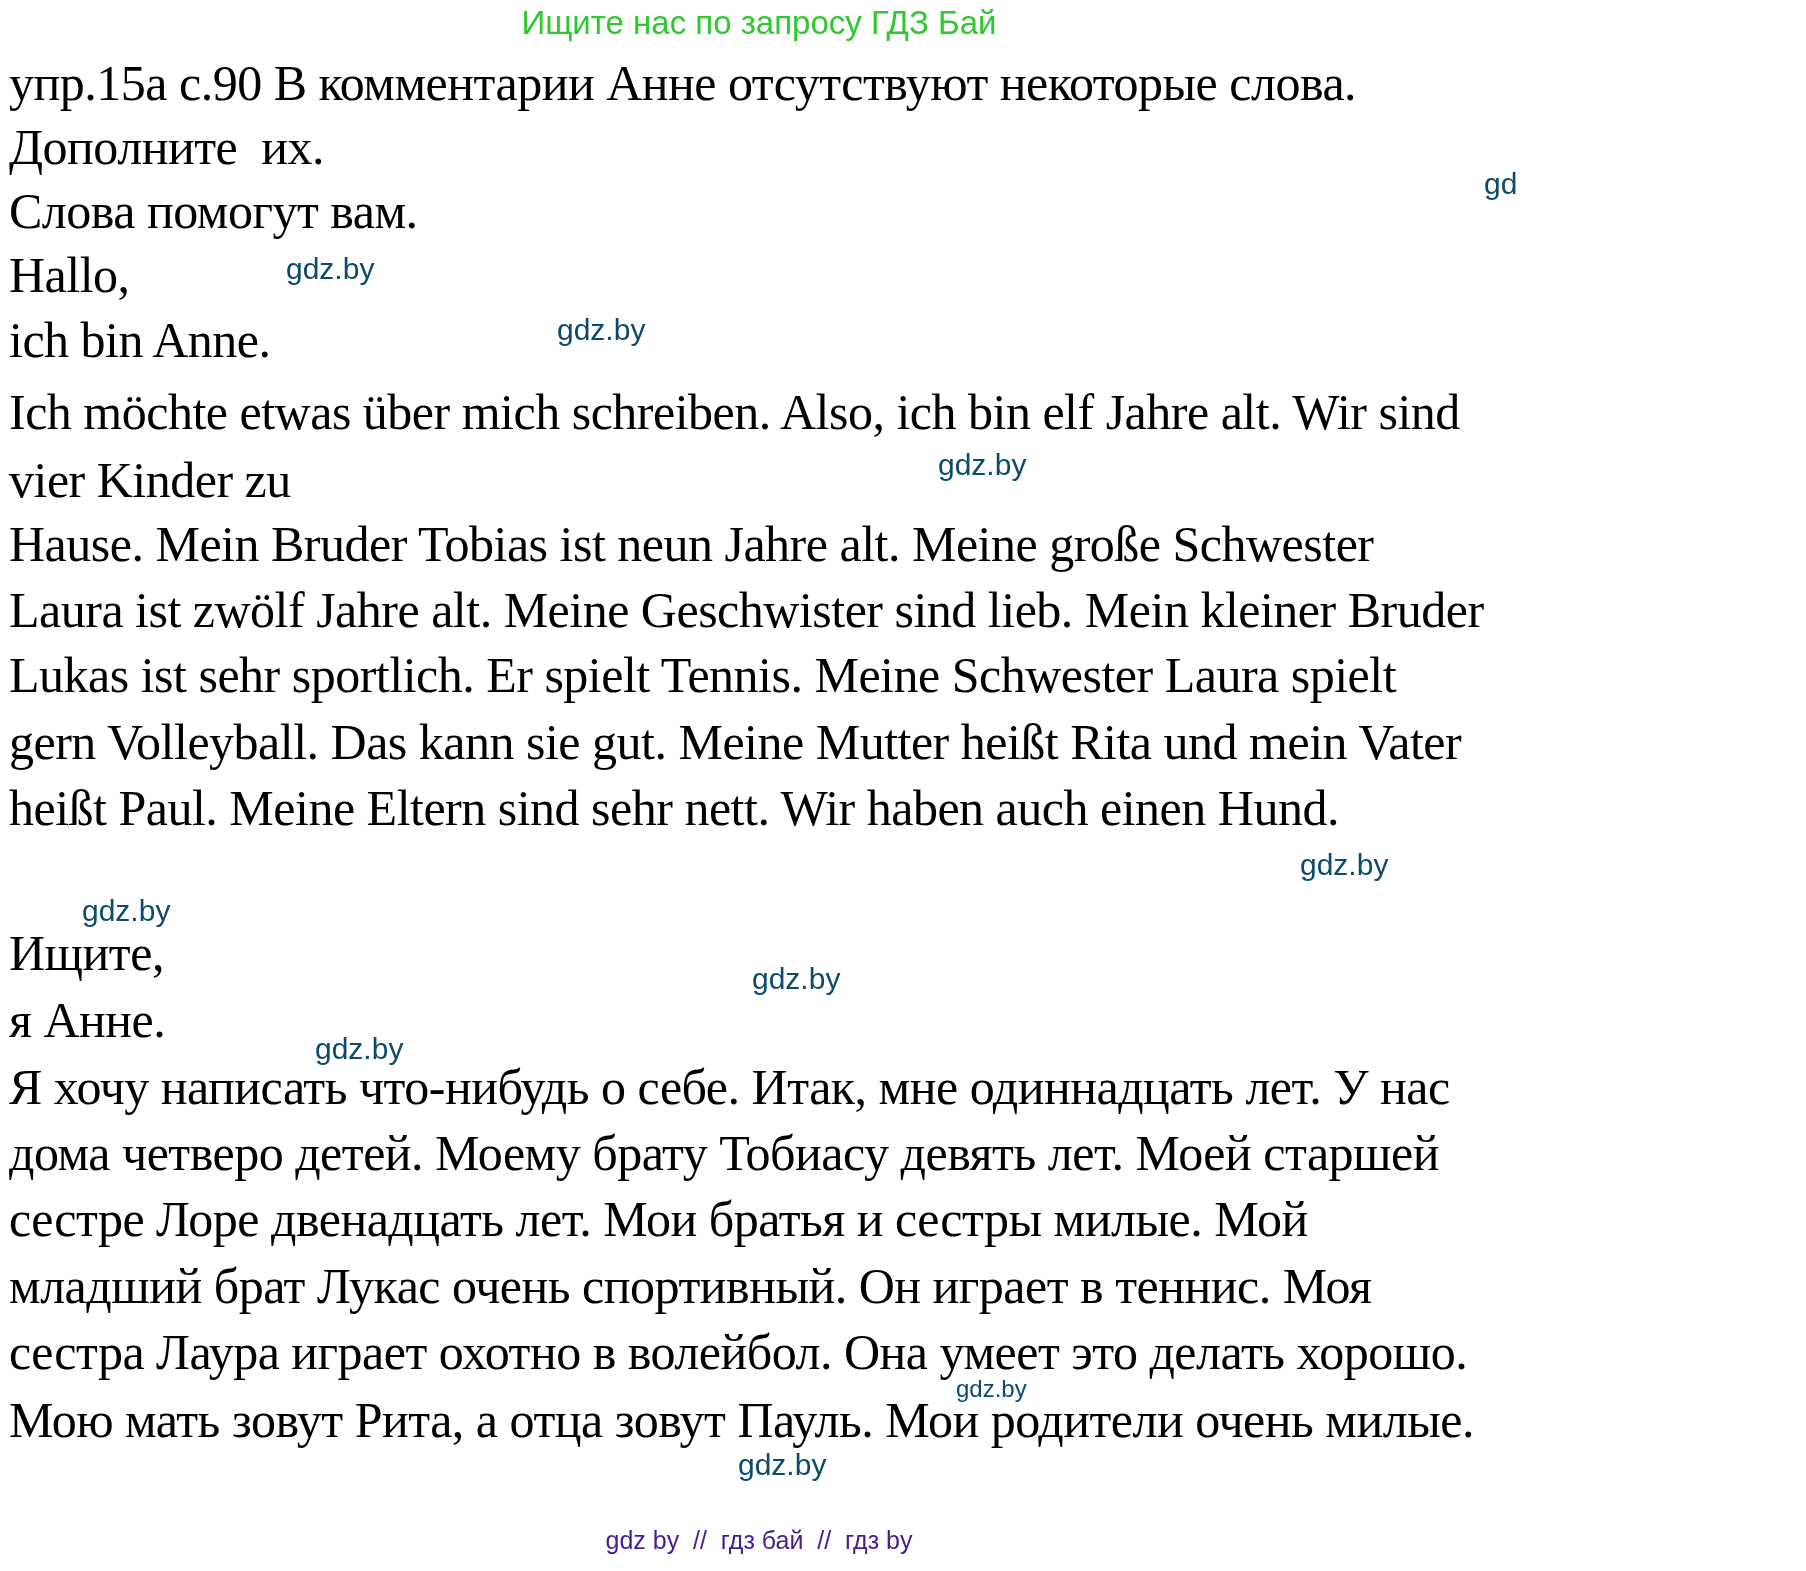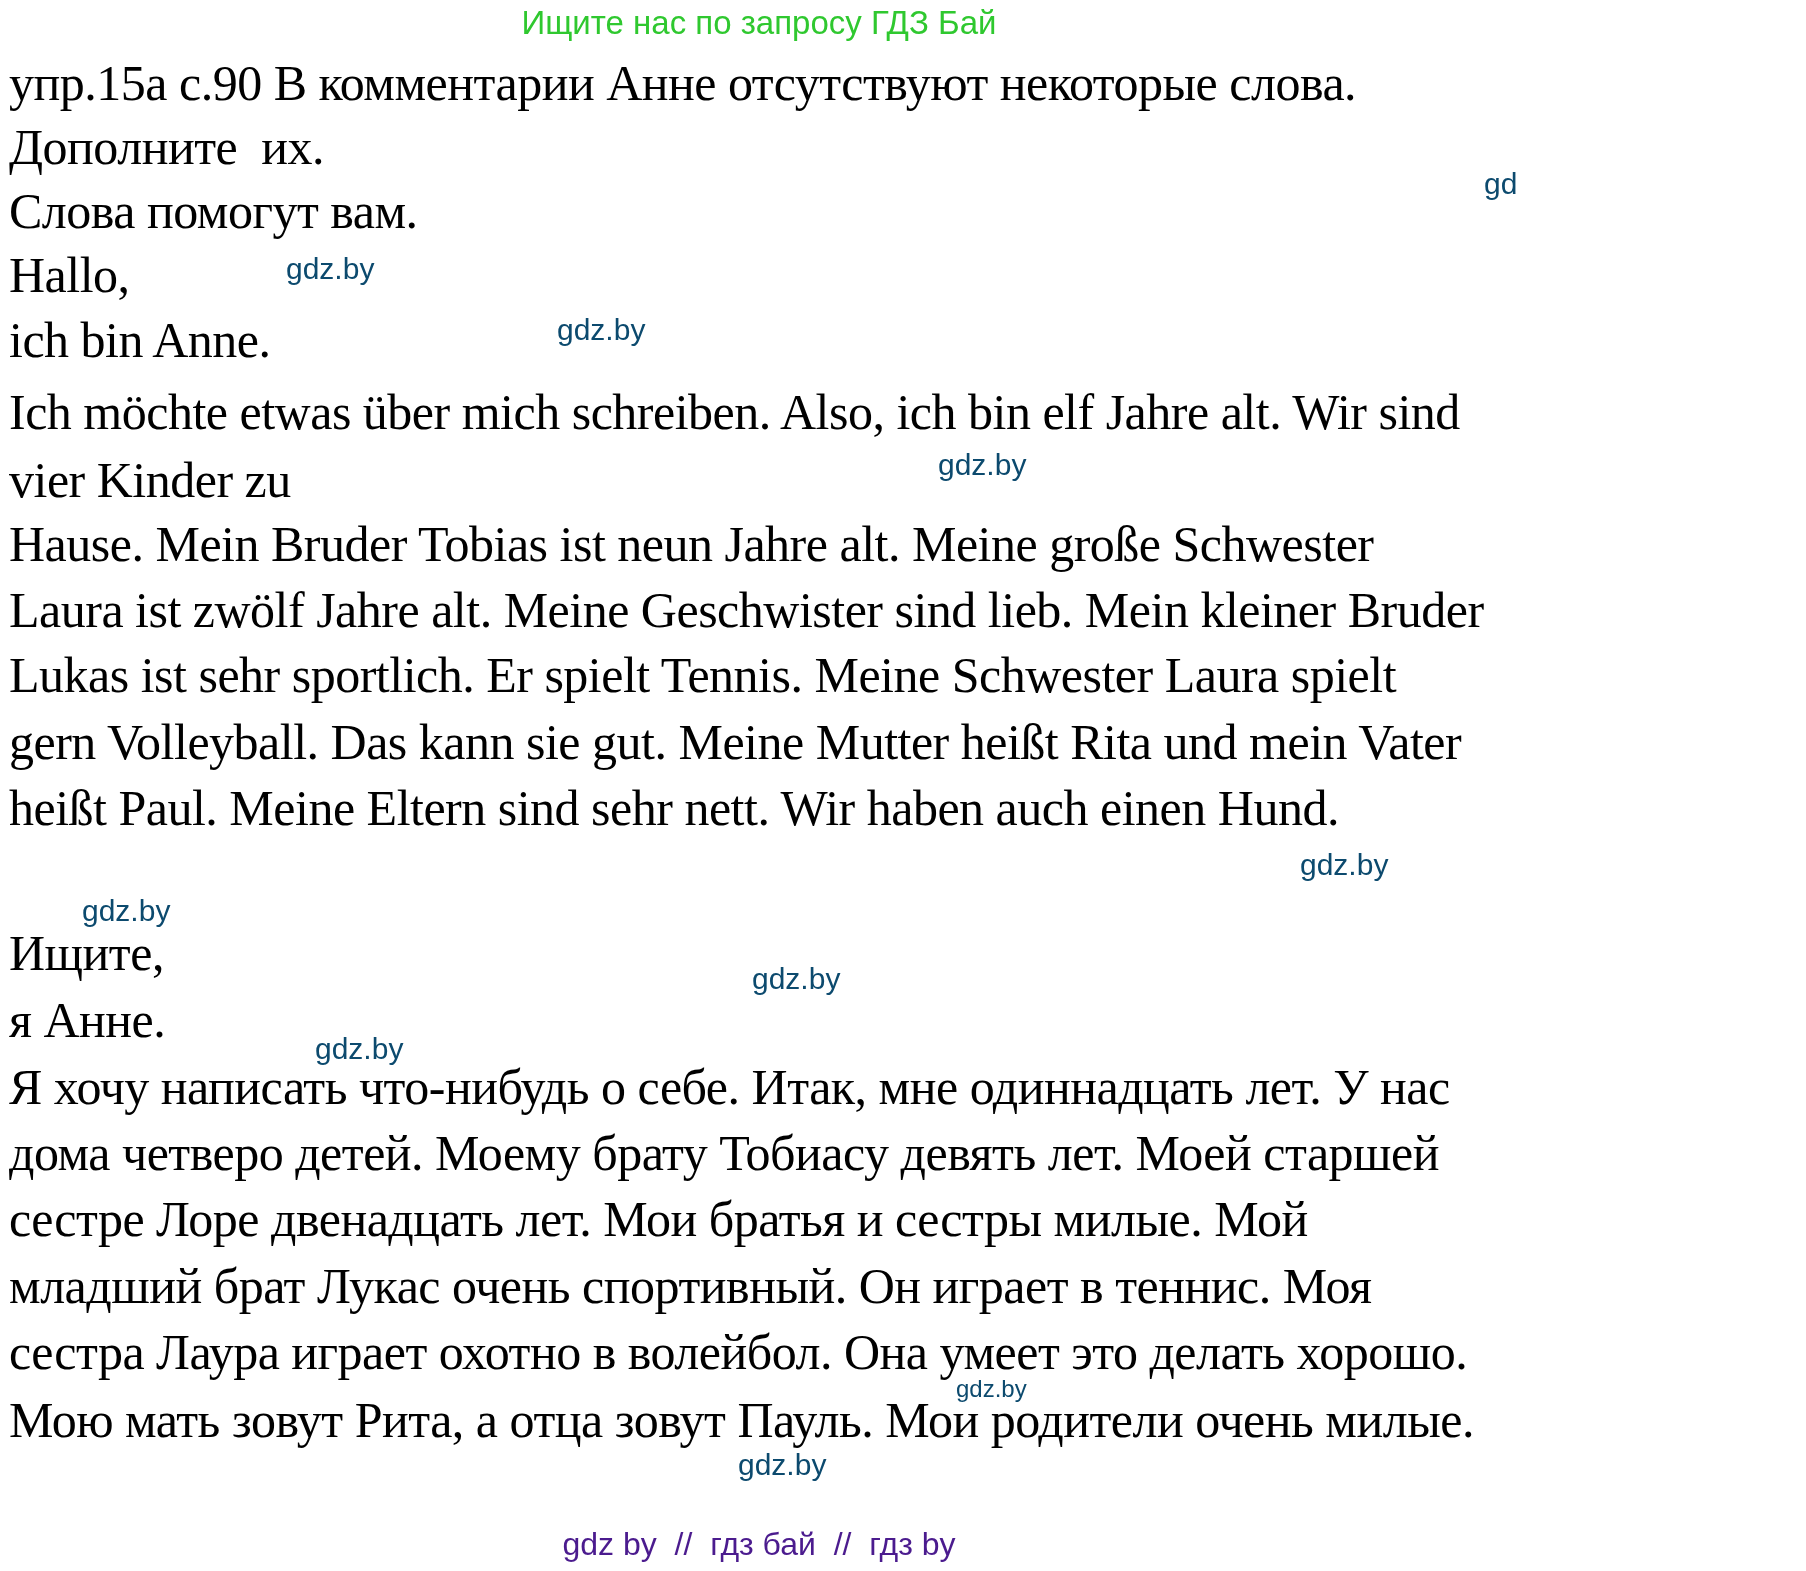--- a/index.html
+++ b/index.html
@@ -38,21 +38,21 @@
     color: #0c4a6e;
     white-space: pre;
   }
   .wm.small { font-size: 26px; }
   .wm.tiny  { font-size: 24px; }
   .footer-links {
     position: absolute;
     left: 0; right: 0; top: 1528px;
     text-align: center;
     font-family: "Liberation Sans", "DejaVu Sans", sans-serif;
-    font-size: 32px;
+    font-size: 25px;
     line-height: 1;
     color: #4b1b8e;
     white-space: pre;
   }
 </style>
 </head>
 <body>
 
 <div class="page">
 

